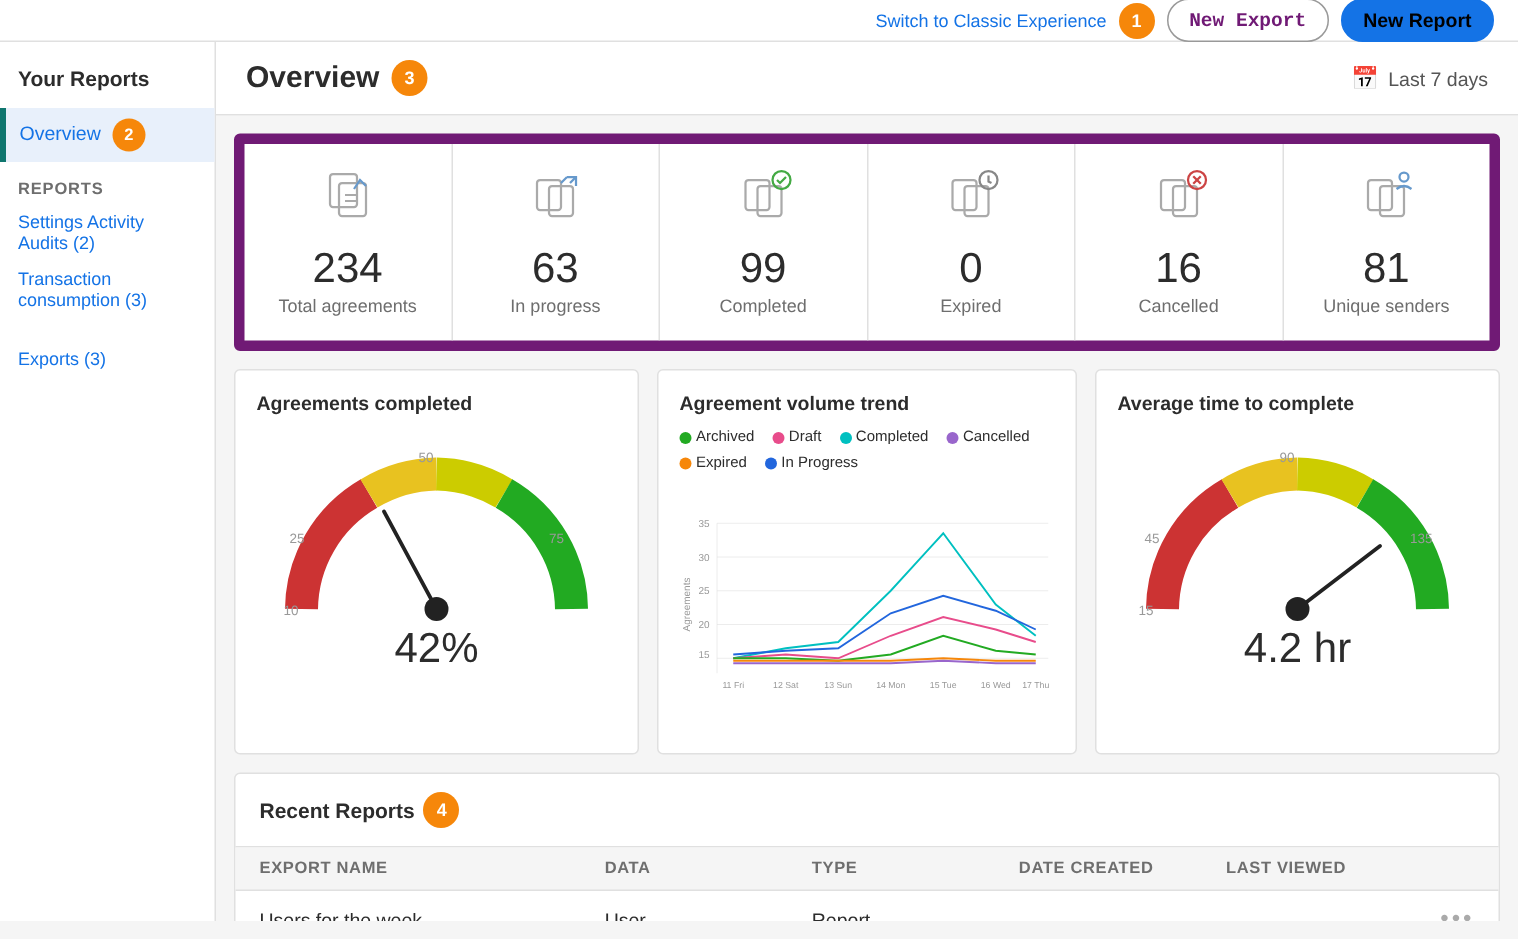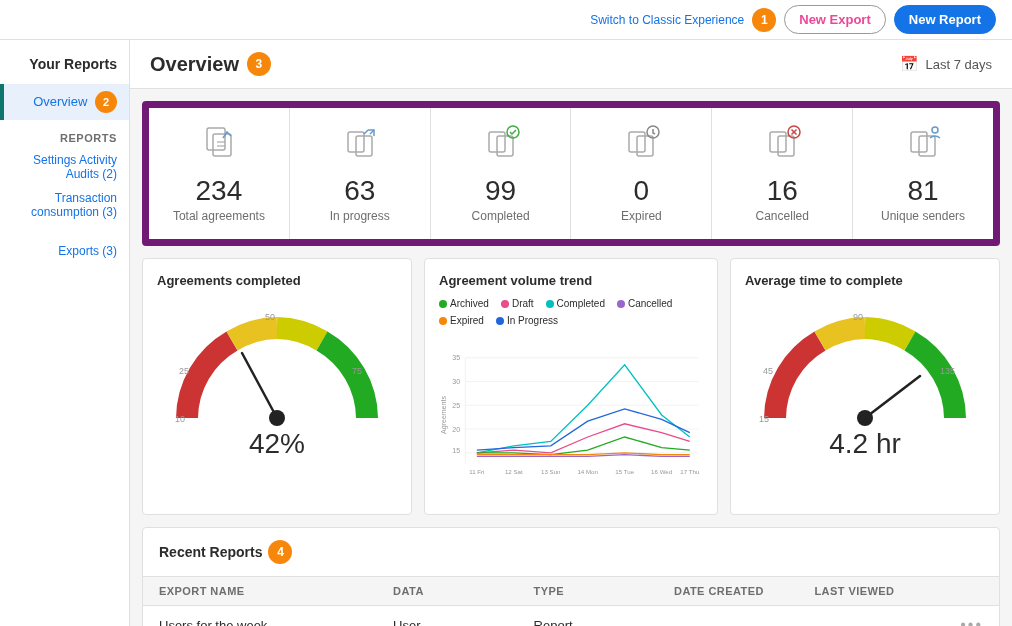--- a/index.html
+++ b/index.html
@@ -1,30 +1,30 @@
 <!DOCTYPE html>
 <html><head>
   <meta charset="utf-8">
   <style>
     * { box-sizing: border-box; margin: 0; padding: 0; }
     body { font-family: -apple-system, BlinkMacSystemFont, 'Segoe UI', Arial, sans-serif; font-size: 13px; color: #2c2c2c; background: #f5f5f5; height: 626px; width: 1012px; overflow: hidden; }
     
     
-    .top-bar { height: 40px; background: #fff; border-bottom: 1px solid #e0e0e0; display: flex; align-items: center; justify-content: flex-end; padding: 0 16px; gap: 8px; }
+    .top-bar { height: 28px; background: #fff; border-bottom: 1px solid #e0e0e0; display: flex; align-items: center; justify-content: flex-end; padding: 0 16px; gap: 8px; }
     .switch-link { color: #1473e6; font-size: 12px; cursor: pointer; text-decoration: none; }
     .circle-badge { width: 24px; height: 24px; border-radius: 50%; background: #F6870A; color: #fff; font-size: 12px; font-weight: bold; display: flex; align-items: center; justify-content: center; }
     .btn { padding: 6px 14px; border-radius: 16px; font-size: 13px; font-weight: 600; cursor: pointer; border: 1px solid; }
-    .btn-outline { background: #fff; color: #ec4899; border-color: #999; }
-    .btn-blue { background: #1473e6; color: #ffffff; border-color: #1473e6; }
+    .btn-outline { background: #fff; color: #701a75; border-color: #999; font-family: Liberation Mono, monospace; }
+    .btn-blue { background: #1473e6; color: #000000; border-color: #1473e6; }
     
     
     .main-layout { display: flex; height: 586px; }
     
     
-    .sidebar { width: 130px; background: #fff; border-right: 1px solid #e0e0e0; padding: 12px 0; flex-shrink: 0; text-align: right; }
+    .sidebar { width: 144px; background: #fff; border-right: 1px solid #e0e0e0; padding: 12px 0; flex-shrink: 0; }
     .sidebar-header { padding: 4px 12px 12px; font-size: 14px; font-weight: 600; }
     .sidebar-item { padding: 7px 12px; font-size: 13px; cursor: pointer; }
     .sidebar-item.active { background: #e8f0fb; color: #1473e6; border-left: 4px solid #0f766e; padding-left: 9px; }
     .sidebar-section-label { padding: 12px 12px 4px; font-size: 11px; font-weight: 700; color: #6e6e6e; letter-spacing: 0.05em; }
     .sidebar-link { padding: 5px 12px; font-size: 12px; color: #1473e6; cursor: pointer; }
     .sidebar-exports { padding: 10px 12px 4px; font-size: 12px; color: #1473e6; cursor: pointer; }
     .circle-badge-sm { display: inline-flex; width: 22px; height: 22px; border-radius: 50%; background: #F6870A; color: #fff; font-size: 11px; font-weight: bold; align-items: center; justify-content: center; margin-left: 4px; }
 
     
     .content { flex: 1; overflow-y: auto; padding: 0; background: #f5f5f5; }

